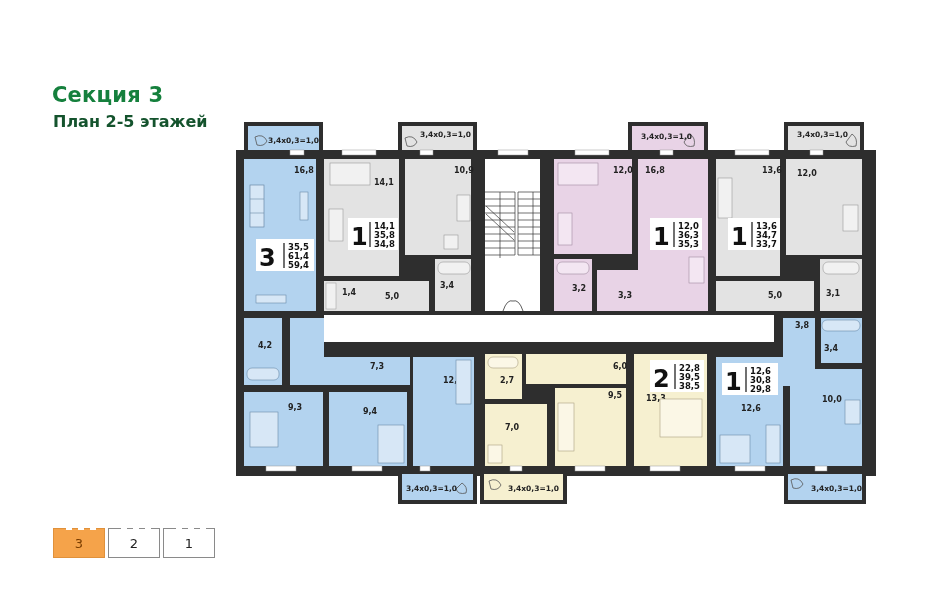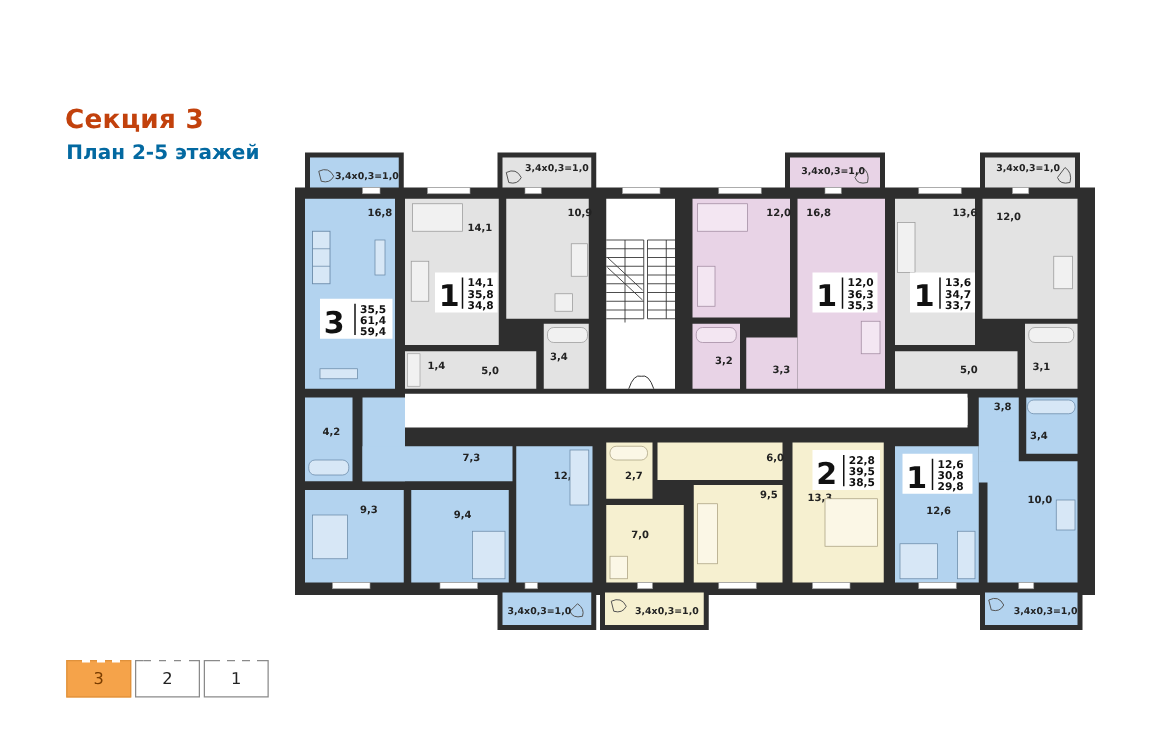--- a/index.html
+++ b/index.html
@@ -1,18 +1,18 @@
 <!DOCTYPE html>
 <html><head>
 <meta charset="utf-8">
 <style>
   html, body { margin:0; padding:0; background:#ffffff; }
   body { width:941px; height:600px; position:relative; overflow:hidden; font-family:"DejaVu Sans", sans-serif; }
-  .title { position:absolute; left:52px; top:83px; font-size:21px; font-weight:bold; color:#c2410c; letter-spacing:0.2px; }
-  .subtitle { position:absolute; left:53px; top:112px; font-size:16px; font-weight:bold; color:#0369a1; }
+  .title { position:absolute; left:52px; top:83px; font-size:21px; font-weight:bold; color:#15803d; letter-spacing:0.2px; }
+  .subtitle { position:absolute; left:53px; top:112px; font-size:16px; font-weight:bold; color:#14532d; }
   .plan { position:absolute; left:0; top:0; }
   .sections { position:absolute; left:53px; top:528px; height:30px; display:flex; }
   .sec { width:52px; height:30px; box-sizing:border-box; border:1.5px solid #8a8a8a; margin-right:3px; display:flex; align-items:center; justify-content:center; font-size:13px; color:#222; background:#fff; position:relative; cursor:pointer; }
   .sec.active { background:#f5a34a; border-color:#e0913b; color:#7a3d00; }
   .sec::before { content:""; position:absolute; top:-2px; left:6px; right:6px; height:3px; background:repeating-linear-gradient(90deg, transparent 0 6px, #fff 6px 12px); }
   .sec.active::before { background:repeating-linear-gradient(90deg, transparent 0 6px, #ffffff 6px 12px); }
   svg text { font-family:"DejaVu Sans", sans-serif; }
   .lbl { font-size:8px; font-weight:bold; fill:#222; }
   .blab { font-size:7.5px; font-weight:bold; fill:#222; }
   .big { font-size:24px; font-weight:bold; fill:#111; }

